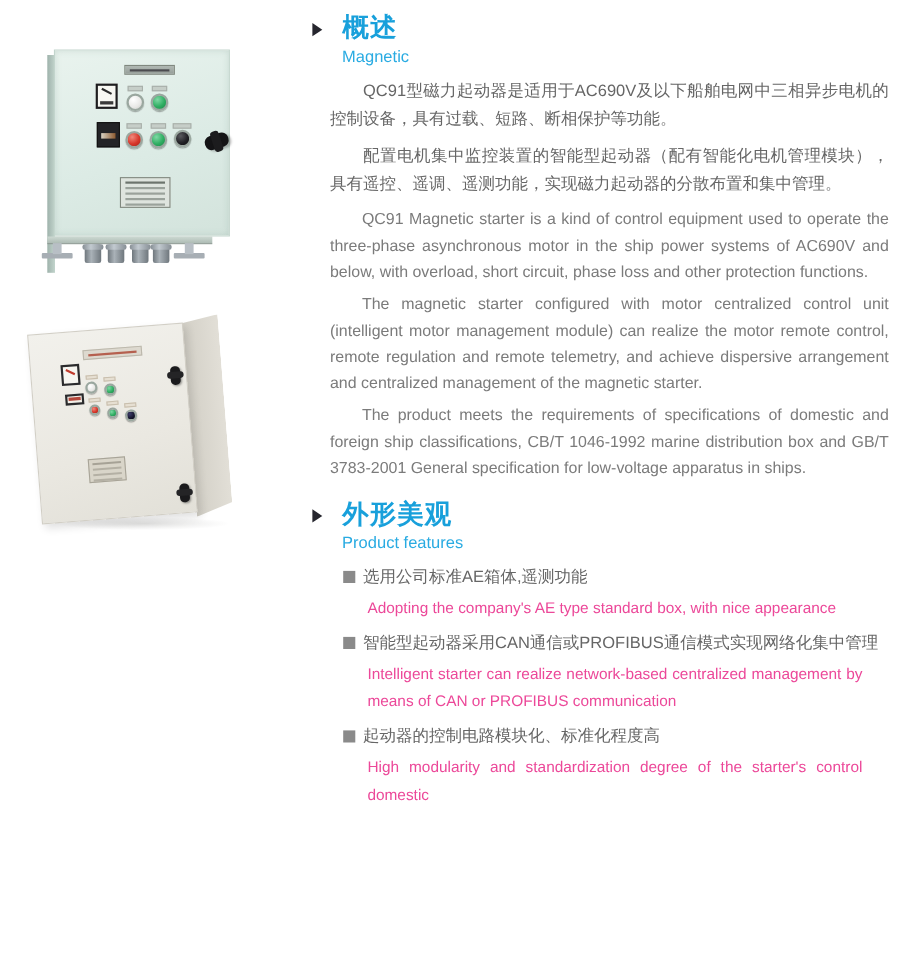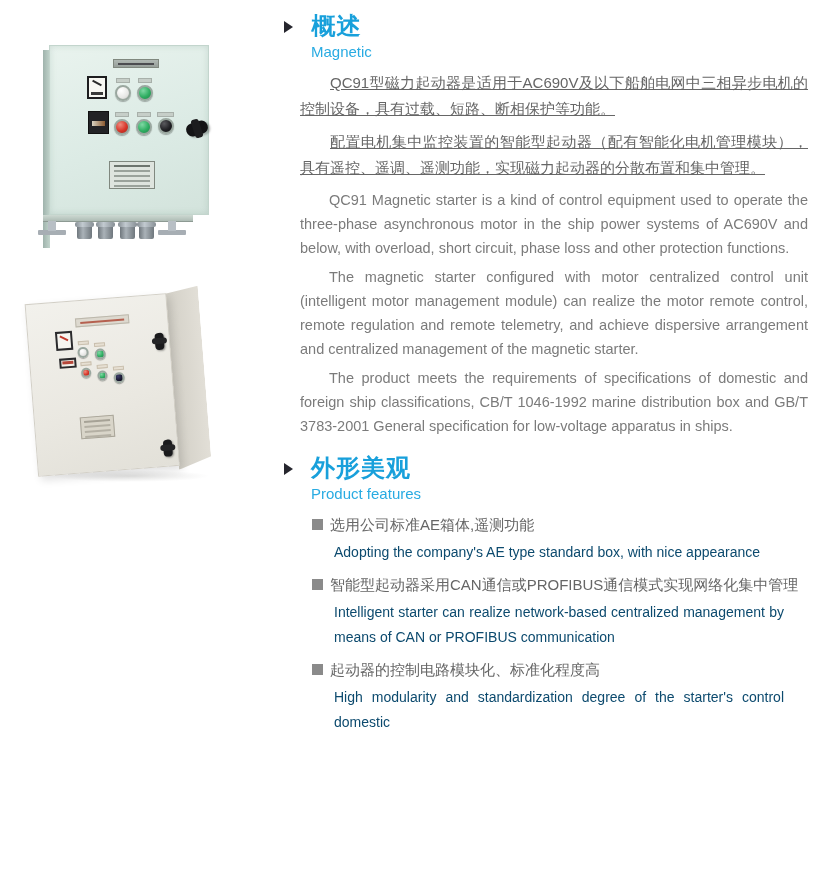--- a/index.html
+++ b/index.html
@@ -11,31 +11,31 @@
   .content-col { position:absolute; left:300px; top:12px; width:508px; }
   .sec-header { display:flex; align-items:flex-start; margin-left:-16px;text-align:center; }
   .tri { width:0; height:0; border-left:9px solid #26262e; border-top:6px solid transparent;
          border-bottom:6px solid transparent; margin:9px 8px 0 0; flex:0 0 auto; }
   .sec-titles { display:flex; flex-direction:column; }
   .title-cn { font-size:24px; font-weight:bold; color:#18a0db; letter-spacing:1px; line-height:28px; }
   .title-en { font-size:15px; color:#29abe2; margin:3px 0 0 10px; line-height:18px; }
 
   .cn-paras { margin-top:9px; }
   .cn-paras p { font-size:15px; color:#666; line-height:26px; text-align:justify;
-                text-indent:2em; margin-bottom:7px;text-decoration:underline; }
+                text-indent:2em; margin-bottom:7px; }
   .en-paras { margin-top:3px; }
   .en-paras p { font-size:14.5px; color:#7b7b7b; line-height:24px; text-align:justify;
                 text-indent:2em; margin-bottom:5px; }
 
   .features-block { margin-top:16px; }
   .feat-list { margin-top:8px; margin-left:12px; }
   .feat-item { margin-bottom:6px; }
   .feat-cn { display:flex; align-items:center; gap:7px; font-size:15px; color:#666; line-height:27px; }
   .sq { width:11px; height:11px; background:#8a8a8a; flex:0 0 auto; }
-  .feat-en { margin-left:22px; font-size:14px; color:#0c4a6e; line-height:25px;
+  .feat-en { margin-left:22px; font-size:14px; color:#ec4899; line-height:25px;
              margin-top:2px; text-align:justify; max-width:450px; }
 
   
   .photo { position:absolute; }
   .photo1 { left:30px; top:38px; width:250px; height:218px; }
   .b1-sideL { position:absolute; left:13px; top:12px; width:7px; height:198px;
               background:linear-gradient(to right,#9fb3ac,#c2d4cc); }
   .b1-face { position:absolute; left:19px; top:7px; width:160px; height:170px;
              background:linear-gradient(160deg,#e9f3ee 0%,#dcebe5 55%,#d3e3dc 100%);
              border:1px solid #c3d5cd; box-shadow:inset 0 0 6px rgba(120,150,140,.25); }

